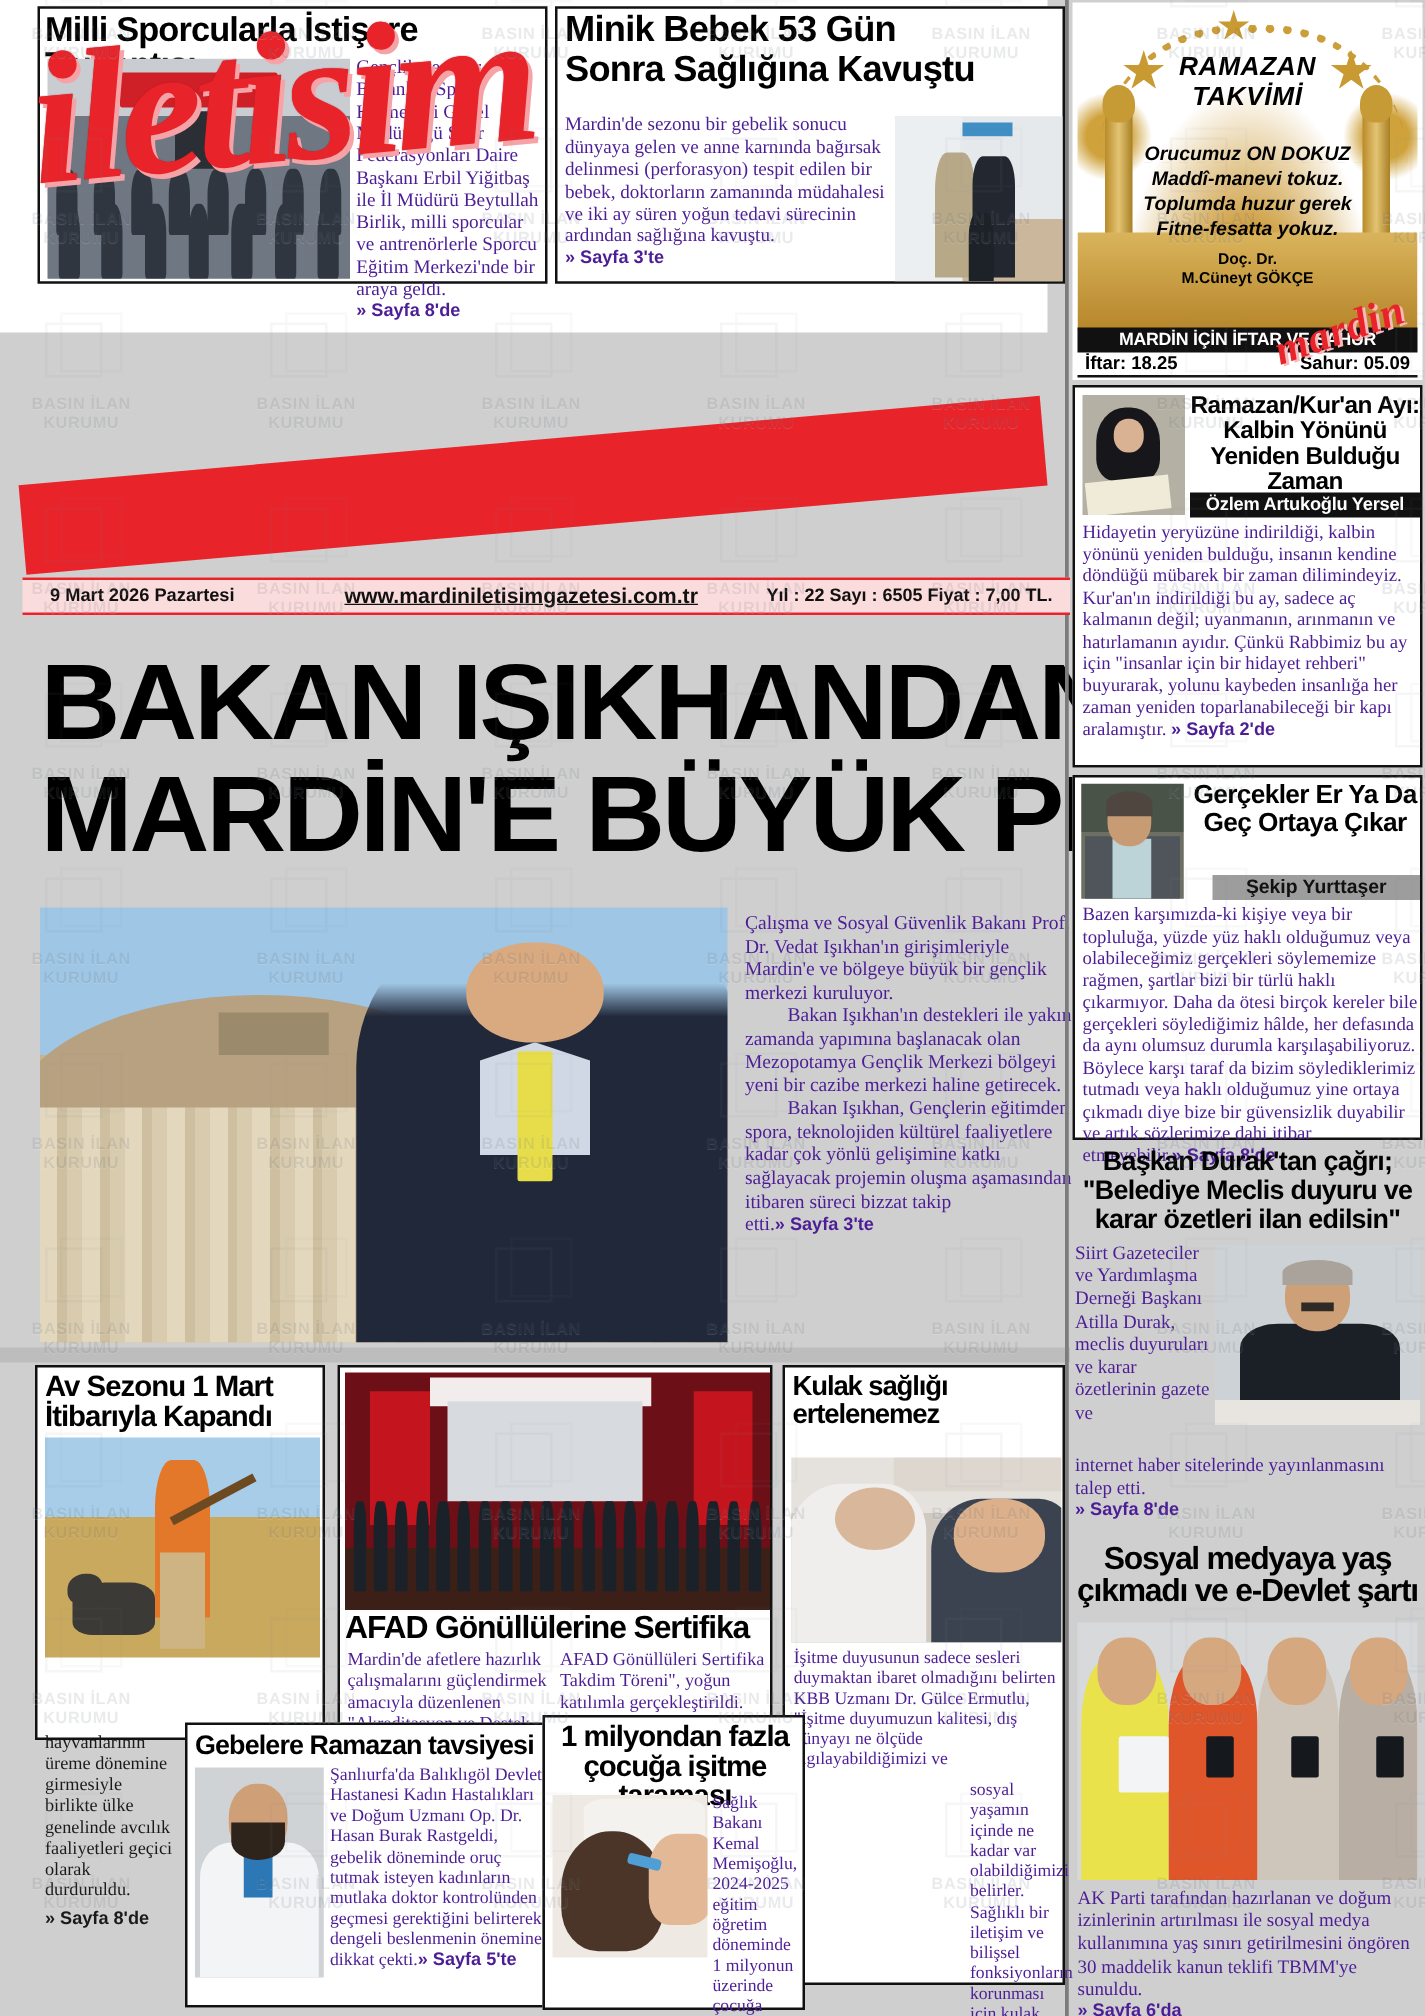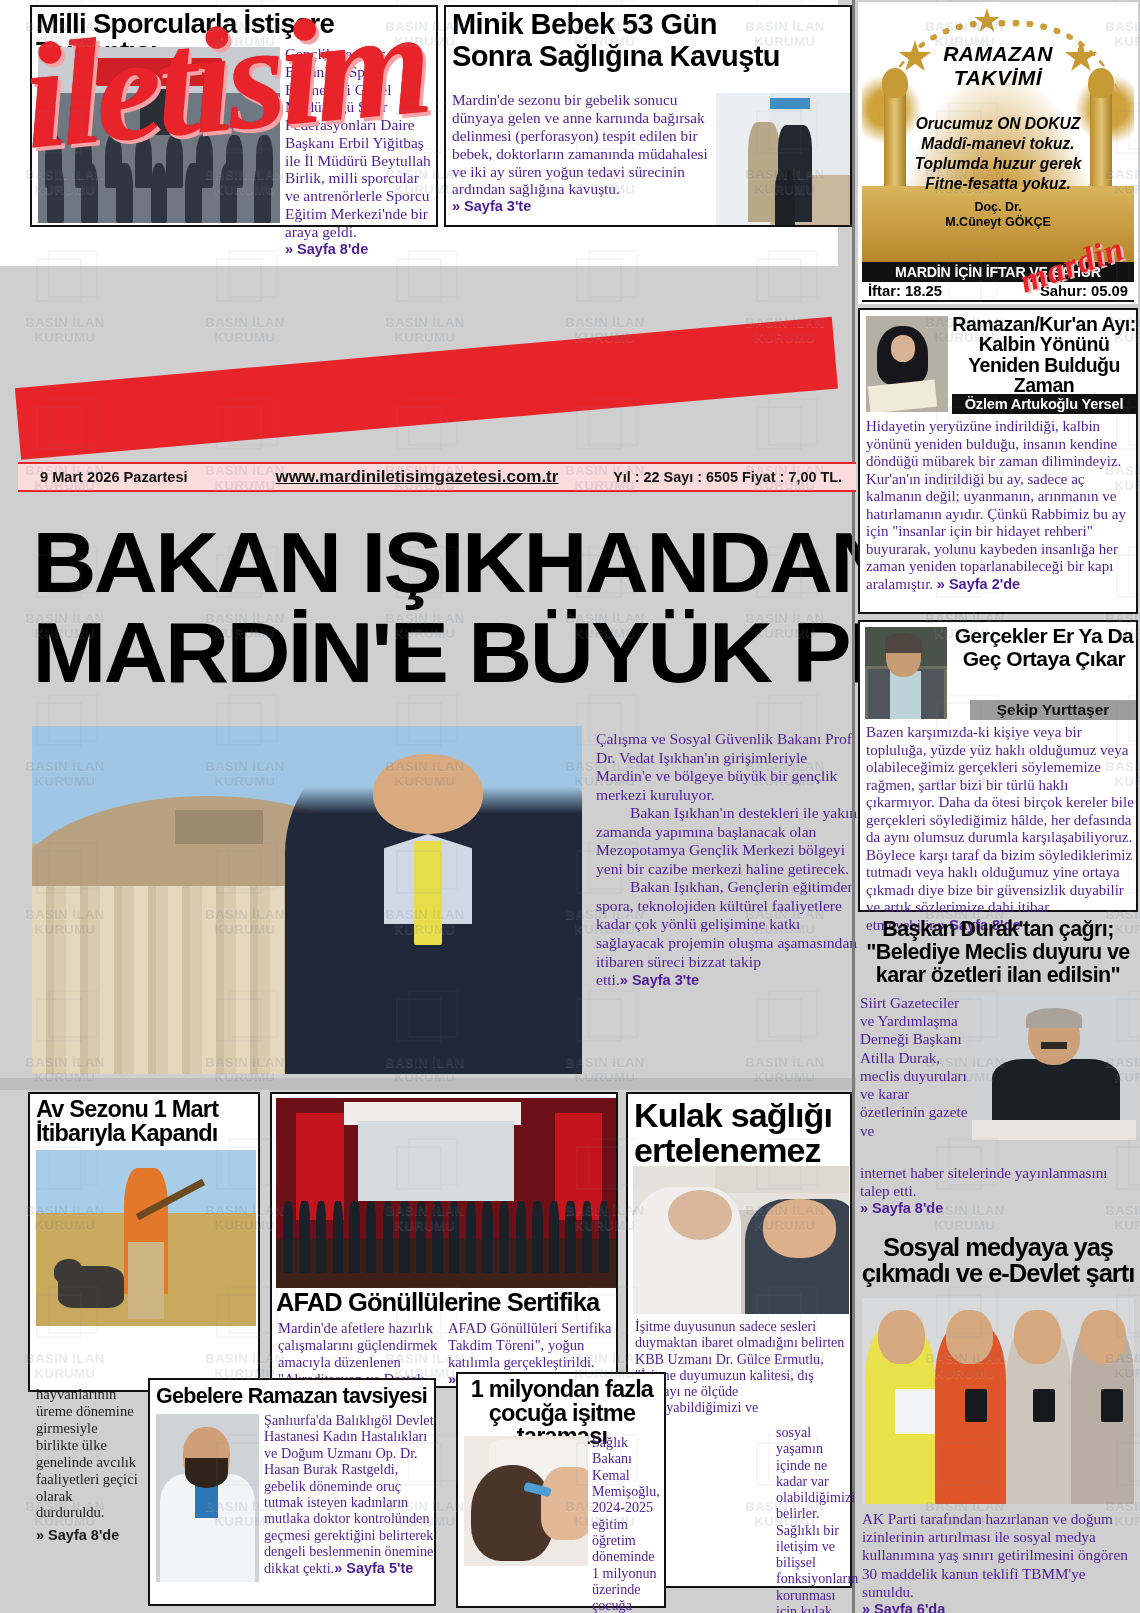--- a/index.html
+++ b/index.html
@@ -146,33 +146,33 @@
 
   
   #s-afad { left: 270px; top: 1092px; width: 348px; height: 296px; }
   #s-afad .imgwrap { position:absolute; left: 4px; top: 4px; width: 340px; height: 190px; }
   #s-afad .t { position:absolute; left: 4px; top: 196px; font-size: 25.5px; letter-spacing:-.9px; line-height:1;}
   #s-afad .c1 { position:absolute; left: 6px; top: 226px; width: 165px; font-size: 14.6px; line-height:1.16;}
   #s-afad .c2 { position:absolute; left: 176px; top: 226px; width: 168px; font-size: 14.6px; line-height:1.16;}
 
   
   #s-kulak { left: 626px; top: 1092px; width: 226px; height: 496px; }
-  #s-kulak .t { font-size: 34px; line-height:1.02; padding: 4px 2px 0 6px; letter-spacing:-.9px;}
+  #s-kulak .t { font-size: 22px; line-height:1.02; padding: 4px 2px 0 6px; letter-spacing:-.9px;}
   #s-kulak .imgwrap { position:absolute; left: 5px; top: 72px; width: 216px; height: 148px; }
   #s-kulak .txt { position:absolute; left: 7px; top: 224px; width: 212px; font-size: 14.1px; line-height: 1.155;}
   #s-kulak .txt2 { position:absolute; left: 148px; top: 330px; width: 72px; font-size: 14.1px; line-height: 1.155;}
 
   
   #s-gebe { left: 148px; top: 1378px; width: 288px; height: 228px; }
   #s-gebe .t { font-size: 21.5px; padding: 4px 2px 2px 6px; letter-spacing:-.7px;}
   #s-gebe .imgwrap { position:absolute; left: 6px; top: 34px; width: 103px; height: 168px; }
   #s-gebe .txt { position:absolute; left: 114px; top: 32px; width: 170px; font-size: 14.2px; line-height: 1.155;}
 
   
-  #s-milyon { left: 456px; top: 1372px; width: 210px; height: 236px; }
+  #s-milyon { left: 434px; top: 1372px; width: 210px; height: 236px; }
   #s-milyon .t { font-size: 23.5px; line-height: 1.0; padding: 4px 3px 2px 5px; text-align:center; letter-spacing:-.8px;}
   #s-milyon .imgwrap { position:absolute; left: 6px; top: 62px; width: 124px; height: 130px; }
   #s-milyon .txt { position:absolute; left: 134px; top: 60px; width: 72px; font-size: 14.1px; line-height: 1.16;}
 
   
   #c-ozlem { left: 858px; top: 308px; width: 280px; height: 306px; }
   #c-ozlem .imgwrap { position:absolute; left: 6px; top: 6px; width: 82px; height: 96px; }
   #c-ozlem .t { position:absolute; left: 92px; top: 4px; width: 184px; text-align:center; font-size: 19.5px; line-height:1.05; letter-spacing:-.5px;}
   #c-ozlem .auth { position:absolute; left: 92px; top: 84px; width: 184px; background:#111; color:#fff;
      font-family:"Liberation Sans",sans-serif; font-weight:bold; font-size:14.6px; text-align:center; padding:2px 0; letter-spacing:-.2px;}

